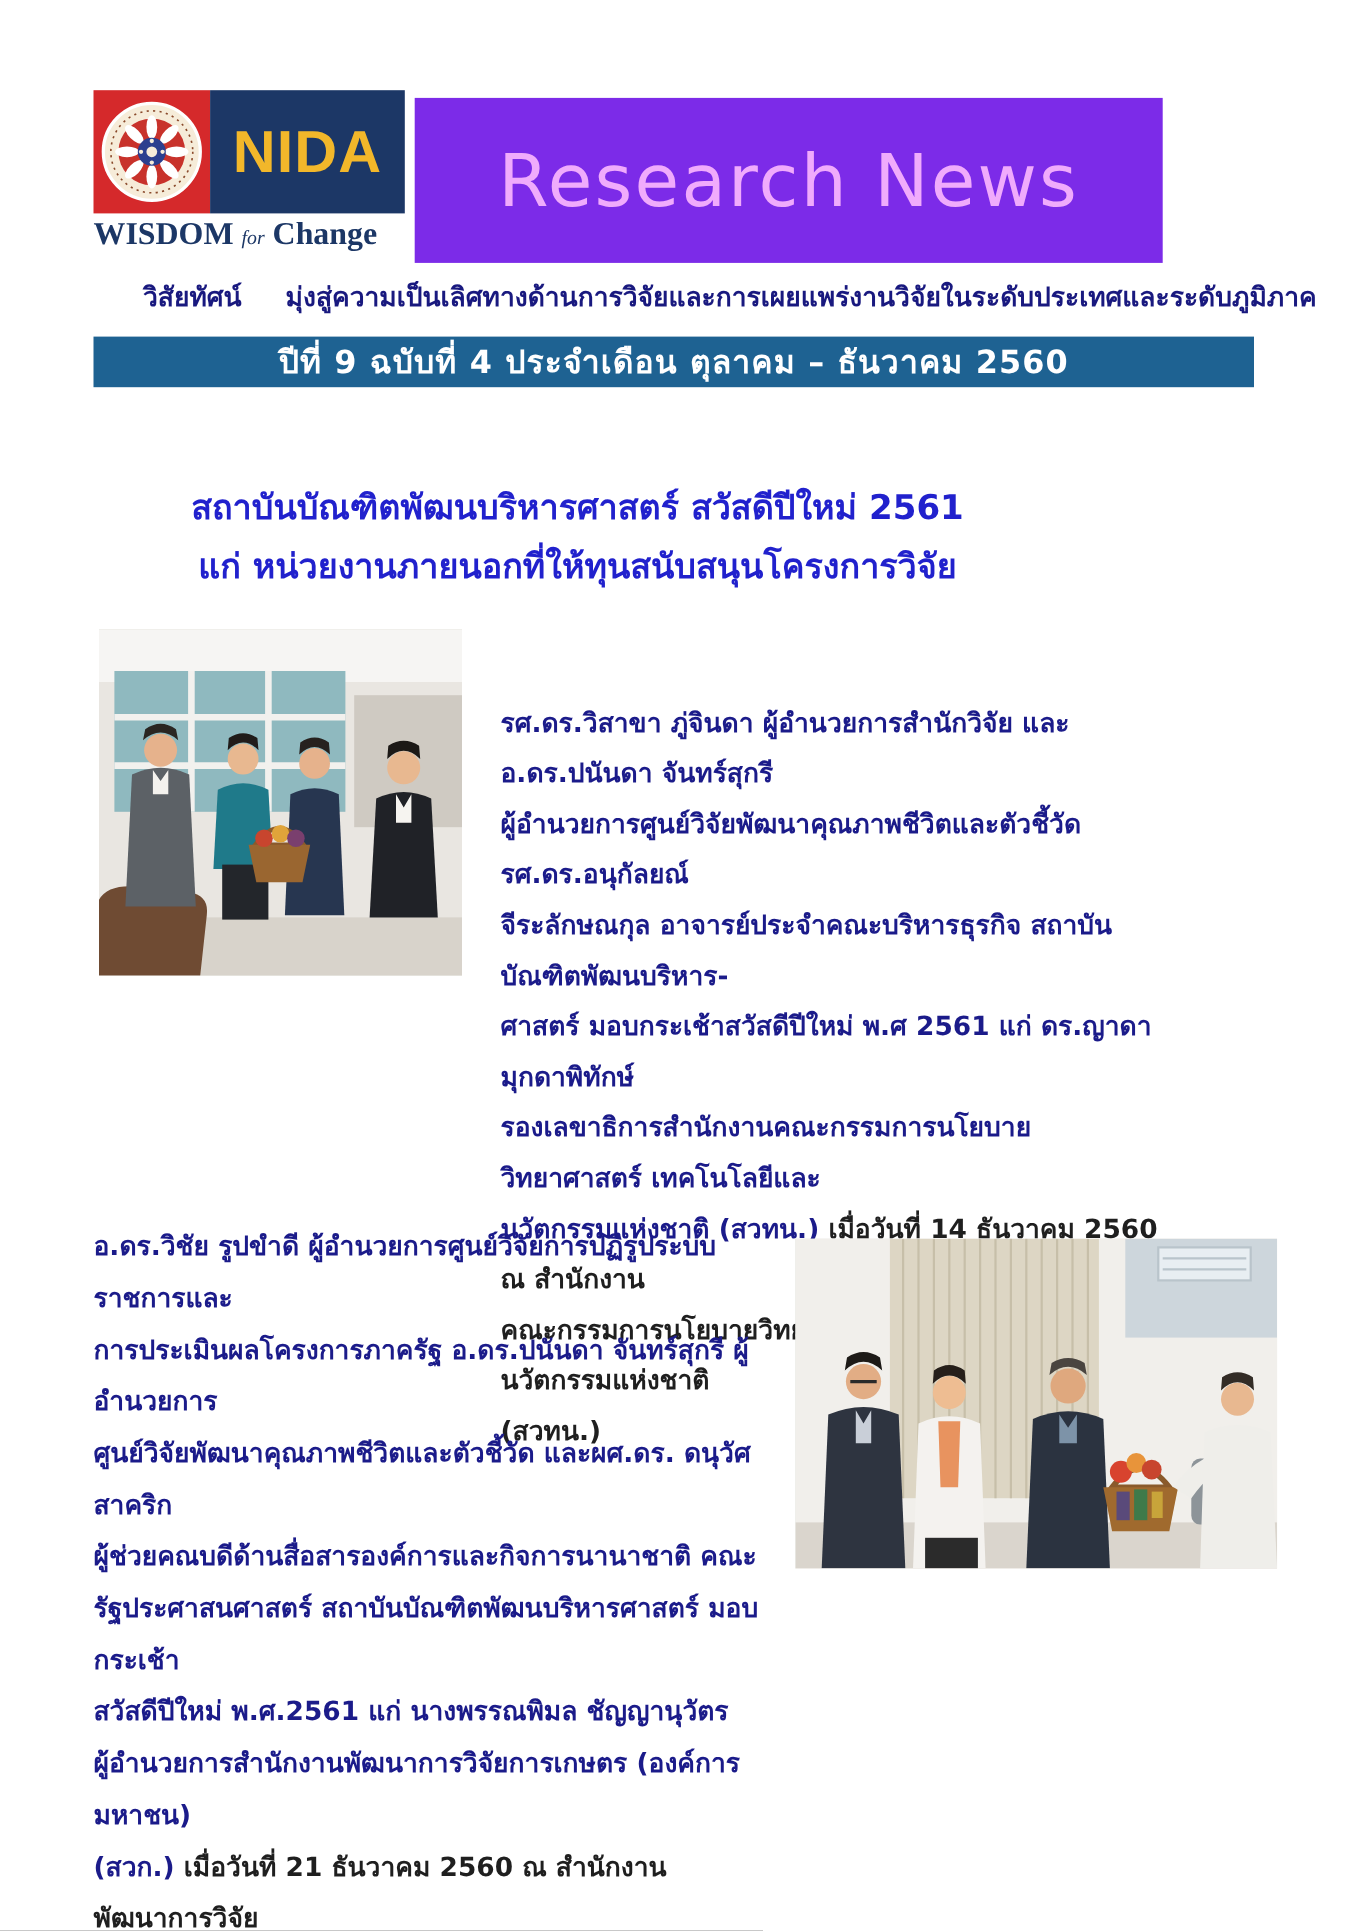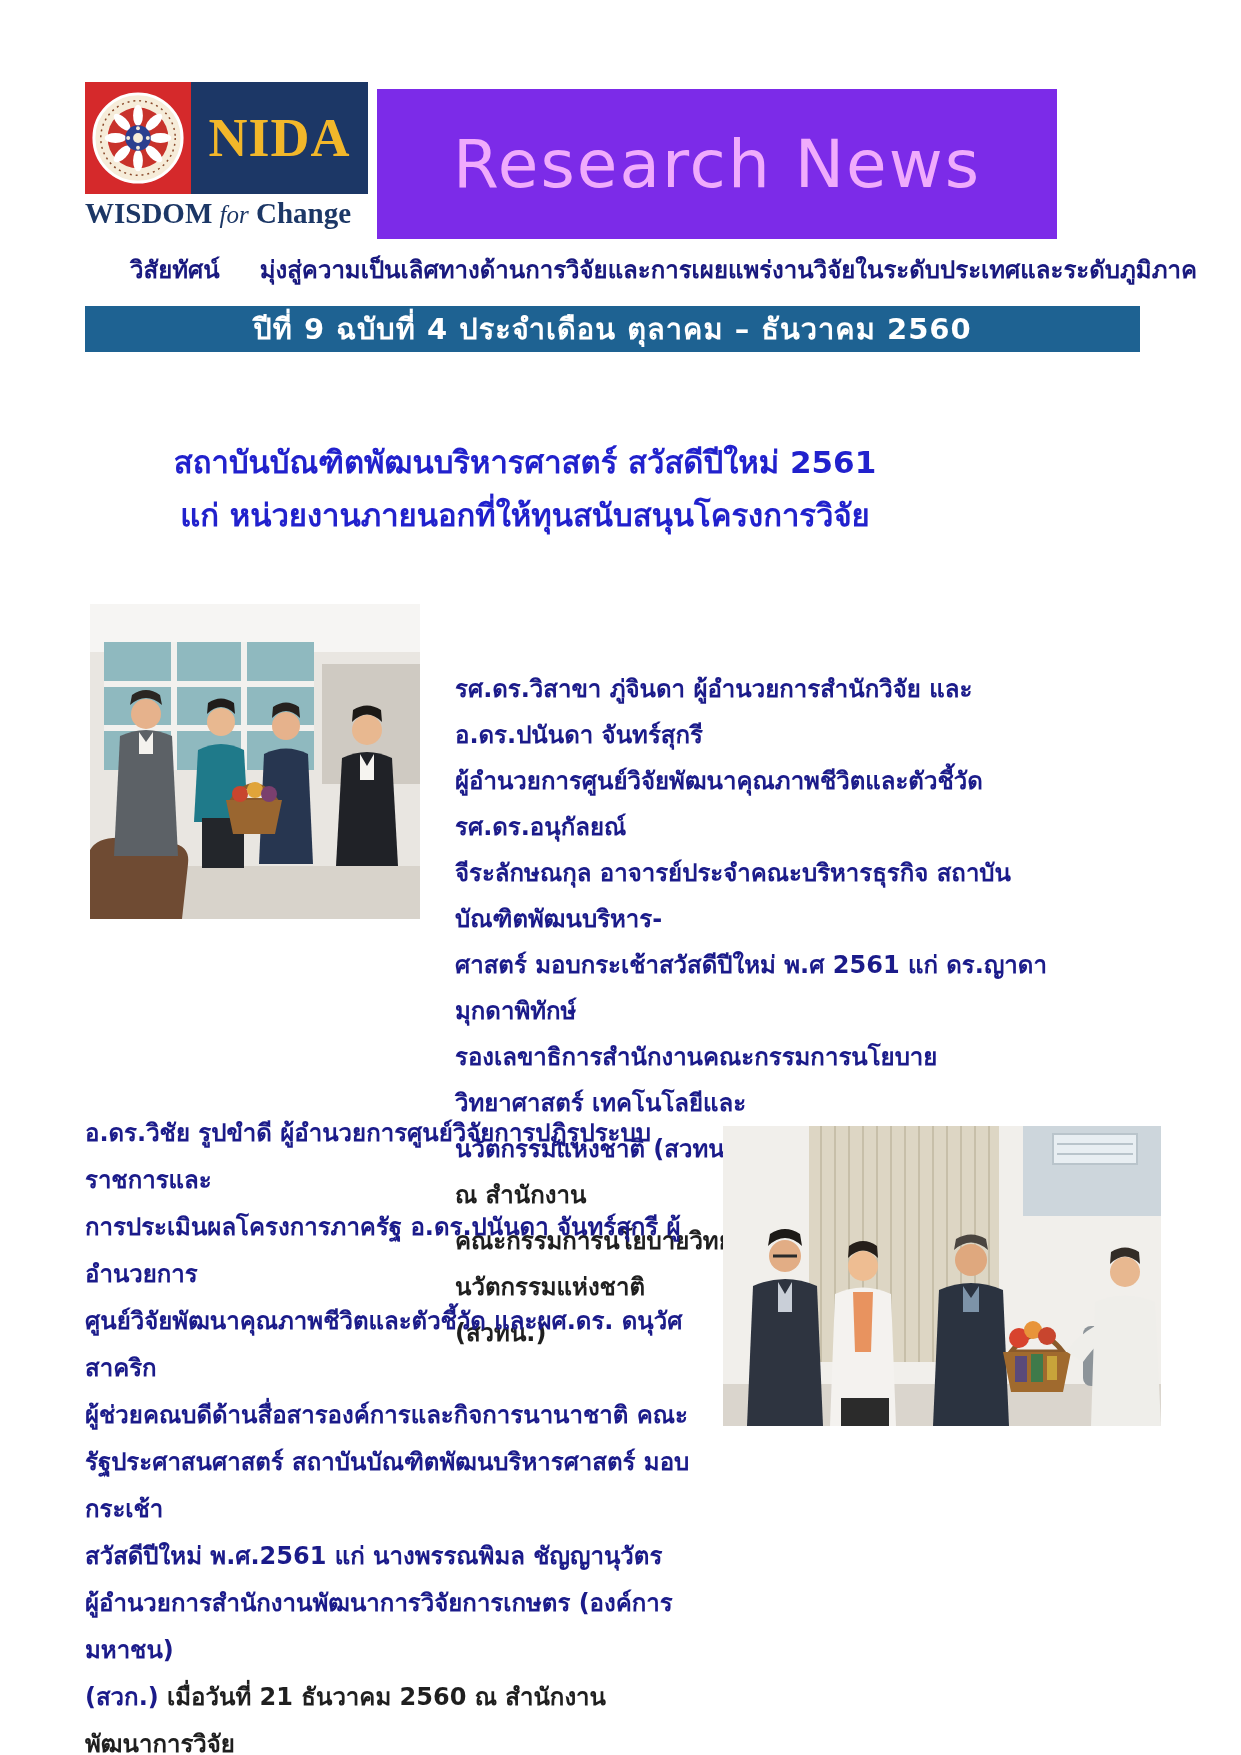--- a/index.html
+++ b/index.html
@@ -7,37 +7,37 @@
     position:relative;width:1241px;height:1755px;margin:0 auto;
     background:#ffffff;overflow:hidden;
     font-family:"DejaVu Sans", sans-serif;
   }
   
   .header{position:absolute;left:85px;top:75px;width:972px;display:flex;align-items:flex-start;}
   .logo-block{width:283px;flex:0 0 283px;}
   .logo-top{display:flex;height:112px;margin-top:7px;}
   .emblem-box{width:106px;flex:0 0 106px;background:#d5292b;display:flex;align-items:center;justify-content:center;}
   .nida-box{flex:1;background:#1c3766;display:flex;align-items:center;justify-content:center;}
-  .nida-word{color:#f2b72a;font-family:Liberation Serif, serif;font-weight:bold;font-size:54px;letter-spacing:1px;}
+  .nida-word{color:#f2b72a;font-family:Liberation Sans, sans-serif;font-weight:bold;font-size:54px;letter-spacing:1px;}
   .wisdom{margin-top:3px;font-family:"Liberation Serif", serif;color:#1c3766;font-size:29px;white-space:nowrap;}
   .wisdom .w1,.wisdom .w3{font-weight:bold;}
-  .wisdom .w2{font-style:italic;font-size:25px;}
+  .wisdom .w2{font-style:italic;font-size:18px;}
   .purple-banner{flex:1;margin-left:9px;margin-top:14px;height:150px;background:#7c2be8;display:flex;align-items:center;justify-content:center;}
   .purple-banner .rn{color:#f0abfc;font-size:66px;letter-spacing:2px;white-space:nowrap;}
   
   .vision-row{position:absolute;left:130px;top:250px;width:940px;color:#19197f;font-weight:bold;font-size:24px;display:flex;white-space:nowrap;}
   .vision-label{flex:0 0 auto;margin-right:40px;}
   
   .issue-banner{position:absolute;left:85px;top:306px;width:1055px;height:46px;background:#1e6292;color:#ffffff;
     font-weight:bold;font-size:29px;display:flex;align-items:center;justify-content:center;letter-spacing:1px;white-space:nowrap;}
   
   .article-title{position:absolute;left:85px;top:436px;width:880px;text-align:center;color:#2121cd;
     font-weight:bold;font-size:31px;line-height:53px;}
   
-  .section-1{position:absolute;left:90px;top:604px;width:1000px;display:flex;}
+  .section-1{position:absolute;left:90px;top:572px;width:1000px;display:flex;}
   .photo-frame{background:#e9e7e3;flex:0 0 auto;overflow:hidden;}
   .photo-1{width:330px;height:315px;}
   .para{font-size:24px;font-weight:600;line-height:46px;}
   .para-1{margin-left:35px;margin-top:62px;width:600px;}
   .section-2{position:absolute;left:85px;top:1110px;width:1080px;display:flex;}
   .para-2{width:608px;flex:0 0 608px;line-height:47px;}
   .photo-2{width:438px;height:300px;margin-left:30px;margin-top:16px;}
 </style>
 </head>
 <body>

